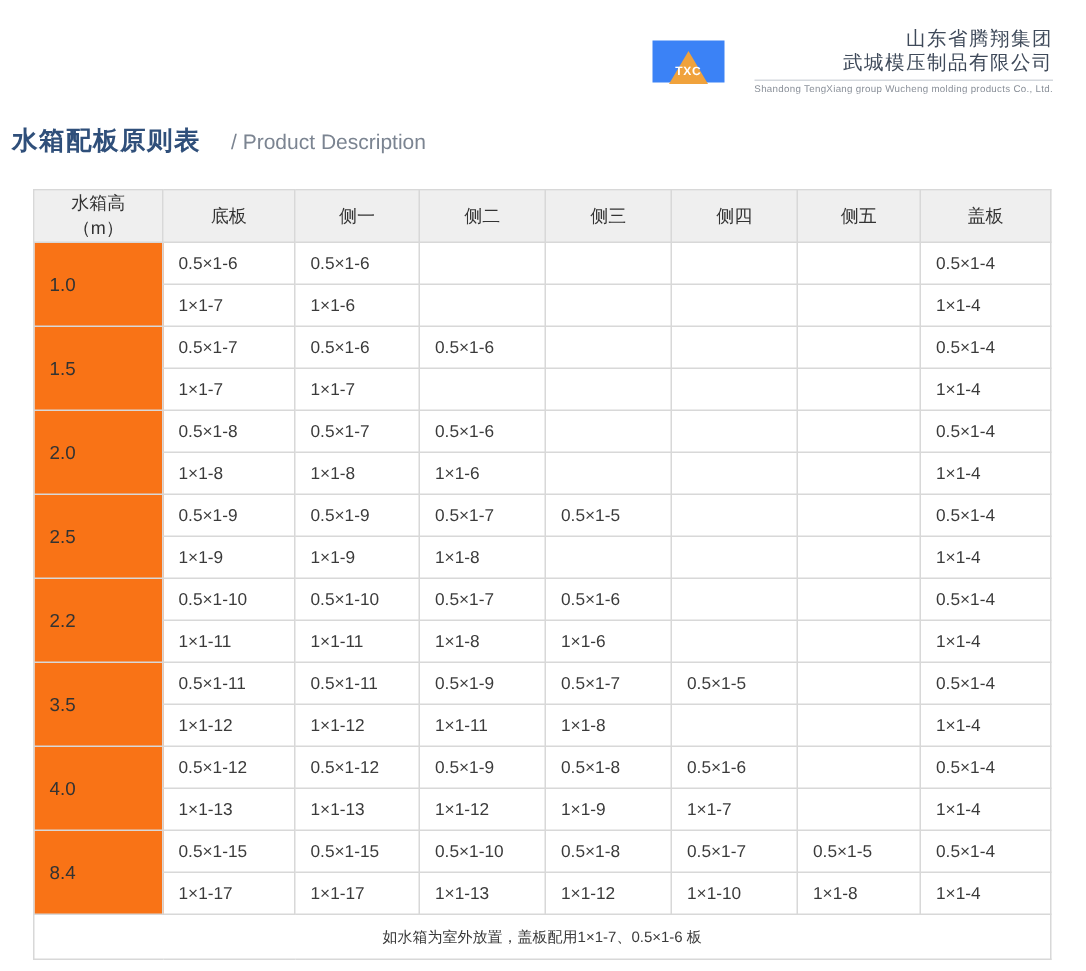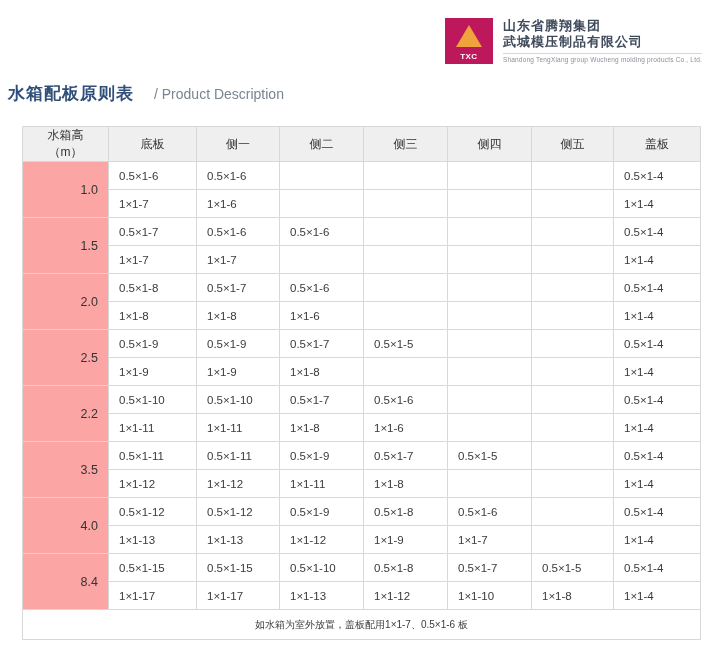--- a/index.html
+++ b/index.html
@@ -19,24 +19,24 @@
   
   .header {
     position: absolute;
     top: 18px;
     right: 22px;
     display: flex;
     align-items: center;
   }
   .logo {
     width: 48px;
-    height: 46px;
-    background: #be185d;
+    height: 28px;
+    background: #3b82f6;
     position: relative;
-    margin-right: 10px;
+    margin-right: 20px;
     flex: none;
   }
   .logo .tri {
     position: absolute;
     left: 11px;
     top: 7px;
     width: 0;
     height: 0;
     border-left: 13px solid transparent;
     border-right: 13px solid transparent;
@@ -53,22 +53,23 @@
     color: #ffffff;
     letter-spacing: 0.5px;
   }
   .company {
     line-height: 1.25;
   }
   .company .cn1,
   .company .cn2 {
     font-size: 13px;
     color: #3f4a5a;
-    font-weight: bold;
+    font-weight: normal;
     letter-spacing: 1px;
+    text-align: right;
   }
   .company .en {
     font-size: 6.5px;
     color: #8a9099;
     letter-spacing: 0.2px;
     margin-top: 2px;
     border-top: 1px solid #d4d8dd;
     padding-top: 2px;
   }
 
@@ -115,22 +116,22 @@
     font-weight: normal;
     box-sizing: border-box;
   }
   thead td {
     background: #efefef;
     text-align: center;
     font-size: 12px;
     color: #333333;
   }
   td.height-cell {
-    background: #fca5a5;
-    text-align: right;
+    background: #f97316;
+    text-align: left;
     font-size: 12.5px;
     color: #333333;
   }
   td.note {
     text-align: center;
     font-size: 10px;
     height: 30px;
     color: #3a3a3a;
   }
 </style>

